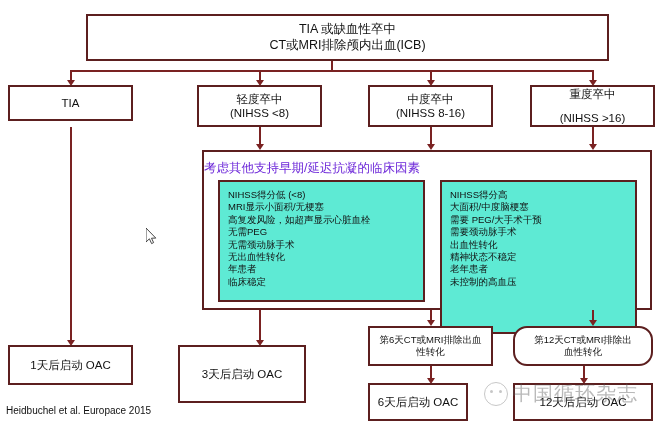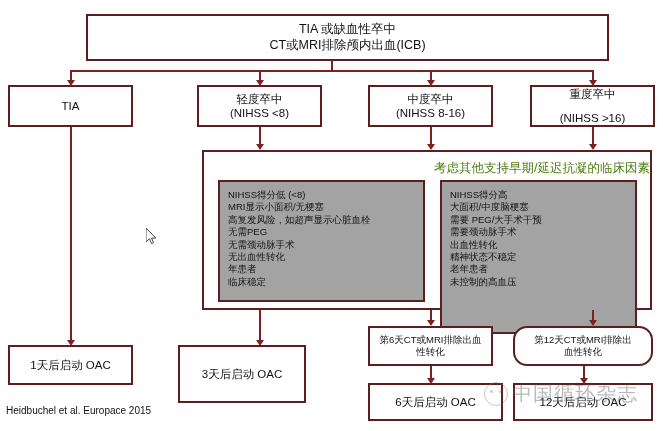--- a/index.html
+++ b/index.html
@@ -51,31 +51,31 @@
   }
   .panel {
     position: absolute;
     box-sizing: border-box;
     border: 2px solid #5c1f1f;
     background: #ffffff;
   }
   .panel-title {
     position: absolute;
     width: 100%;
-    text-align: right;
+    text-align: left;
     font-size: 12.5px;
-    color: #4d7c0f;
+    color: #6d28d9;
     top: 8px;
     left: 0;
   }
   .listbox {
     position: absolute;
     box-sizing: border-box;
     border: 2px solid #5c1f1f;
-    background: #a3a3a3;
+    background: #5eead4;
     padding: 7px 0 7px 8px;
   }
   .listbox .line {
     display: block;
     font-size: 9.5px;
     line-height: 12.4px;
     white-space: nowrap;
     color: #111111;
     text-align: left;
   }
@@ -150,21 +150,21 @@
 
   <div class="conn v" style="left:259px; top:70px; height:11px;"></div>
   <div class="arrowhead" style="left:256px; top:80px;"></div>
 
   <div class="conn v" style="left:430px; top:70px; height:11px;"></div>
   <div class="arrowhead" style="left:427px; top:80px;"></div>
 
   <div class="conn v" style="left:592px; top:70px; height:11px;"></div>
   <div class="arrowhead" style="left:589px; top:80px;"></div>
 
-  <div class="box" style="left:8px; top:85px; width:125px; height:42px; font-size:11.5px;">
+  <div class="box" style="left:8px; top:85px; width:125px; height:36px; font-size:11.5px;">
     <span class="line">TIA</span>
   </div>
 
   <div class="box" style="left:197px; top:85px; width:125px; height:42px; font-size:11.5px;">
     <span class="line">轻度卒中</span>
     <span class="line">(NIHSS &lt;8)</span>
   </div>
 
   <div class="box" style="left:368px; top:85px; width:125px; height:42px; font-size:11.5px;">
     <span class="line">中度卒中</span>
@@ -240,21 +240,21 @@
   <div class="arrowhead" style="left:580px; top:378px;"></div>
 
   <div class="box" style="left:8px; top:345px; width:125px; height:40px; font-size:11.5px;">
     <span class="line">1天后启动 OAC</span>
   </div>
 
   <div class="box" style="left:178px; top:345px; width:128px; height:58px; font-size:11.5px;">
     <span class="line">3天后启动 OAC</span>
   </div>
 
-  <div class="box" style="left:368px; top:383px; width:135px; height:38px; font-size:11.5px;">
+  <div class="box" style="left:368px; top:383px; width:100px; height:38px; font-size:11.5px;">
     <span class="line">6天后启动 OAC</span>
   </div>
 
   <div class="box" style="left:513px; top:383px; width:140px; height:38px; font-size:11.5px;">
     <span class="line">12天后启动 OAC</span>
   </div>
 
   <div id="citation">Heidbuchel et al. Europace 2015</div>
 
   <div id="watermark">

